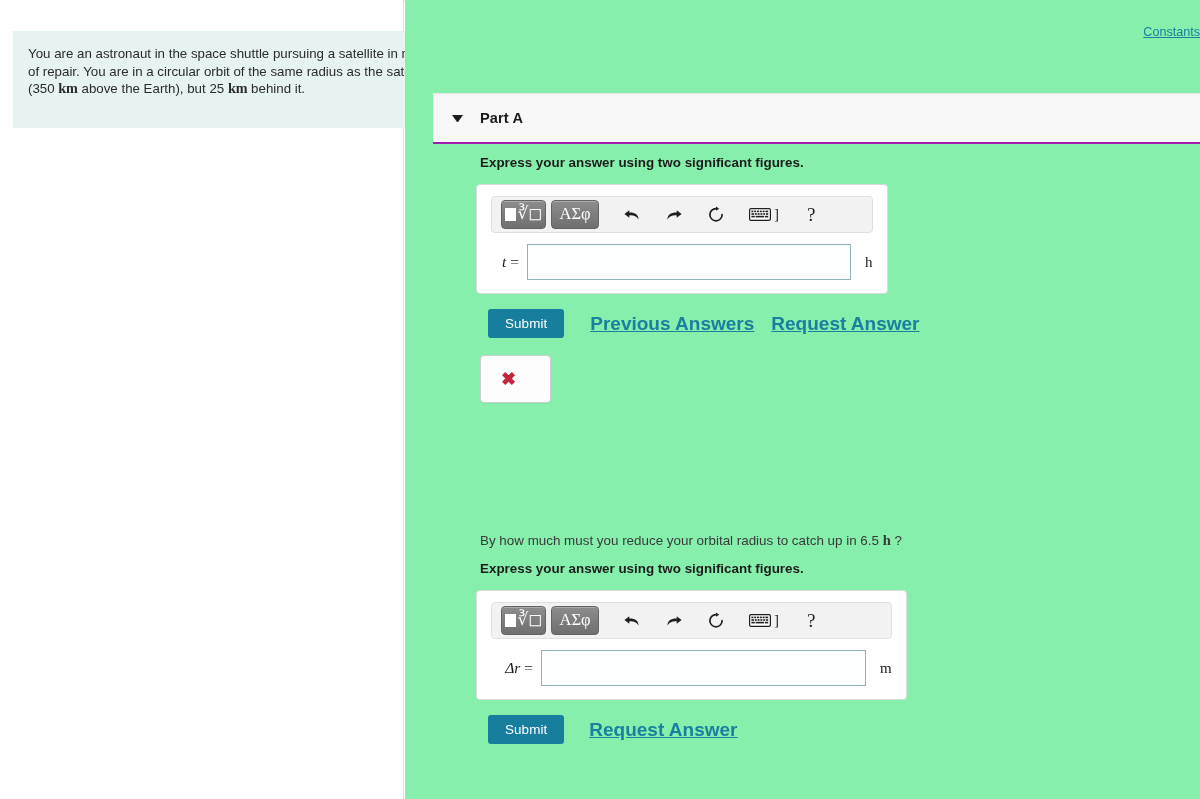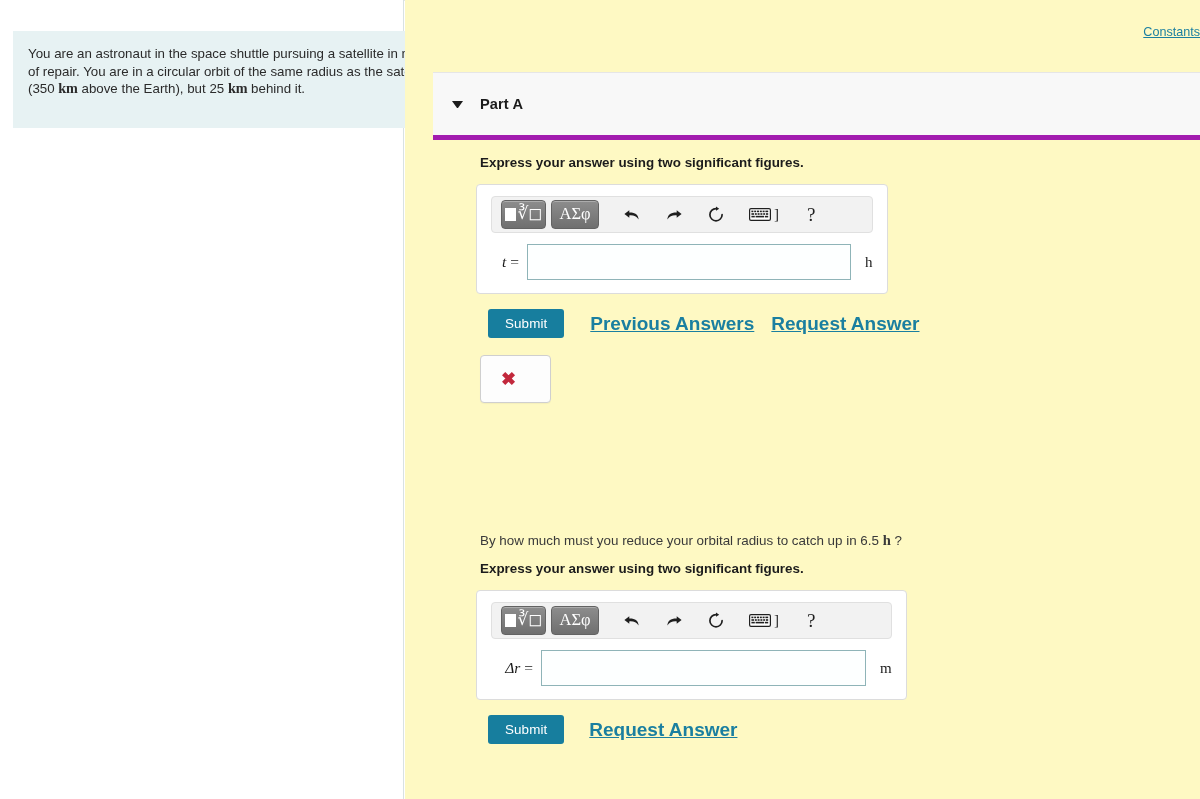--- a/index.html
+++ b/index.html
@@ -58,21 +58,21 @@
     letter-spacing: -0.1px;
   }
 
   
   .right-col {
     position: absolute;
     top: 0;
     left: 405px;
     width: 795px;
     height: 799px;
-    background: #fef9c3;
+    background: #86efac;
   }
 
   .constants-row {
     position: absolute;
     top: 22px;
     right: 0px;
     height: 18px;
     padding-right: 0px;
   }
   .constants-link {
@@ -81,26 +81,27 @@
     text-decoration: underline;
     white-space: nowrap;
     cursor: pointer;
   }
 
   
   .part-header {
     position: absolute;
     left: 28px;
     width: 767px;
-    height: 68px;
+    height: 51px;
     background: #f8f8f8;
     border-top: 1px solid #e6e6e6;
-    border-bottom: 5px solid #a21caf;
-    display: flex;
-    align-items: center;
+    border-bottom: 2px solid #a21caf;
+    display: flex;
+    align-items: center;
+    margin-top: 21px;
   }
   .caret {
     width: 11px;
     height: 0;
     margin-left: 19px;
     margin-right: 17px;
     border-left: 5.5px solid transparent;
     border-right: 5.5px solid transparent;
     border-top: 7px solid #1c1c1c;
     cursor: pointer;

